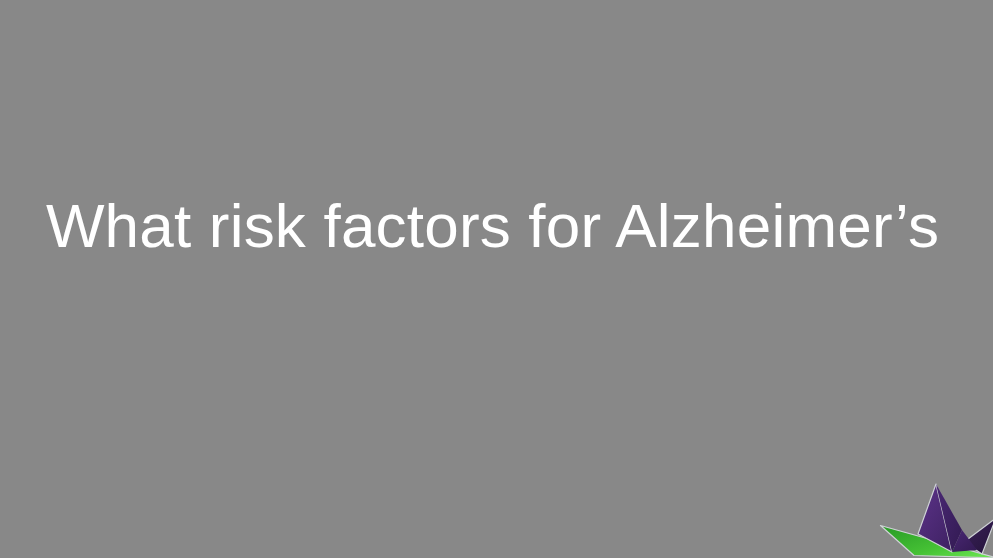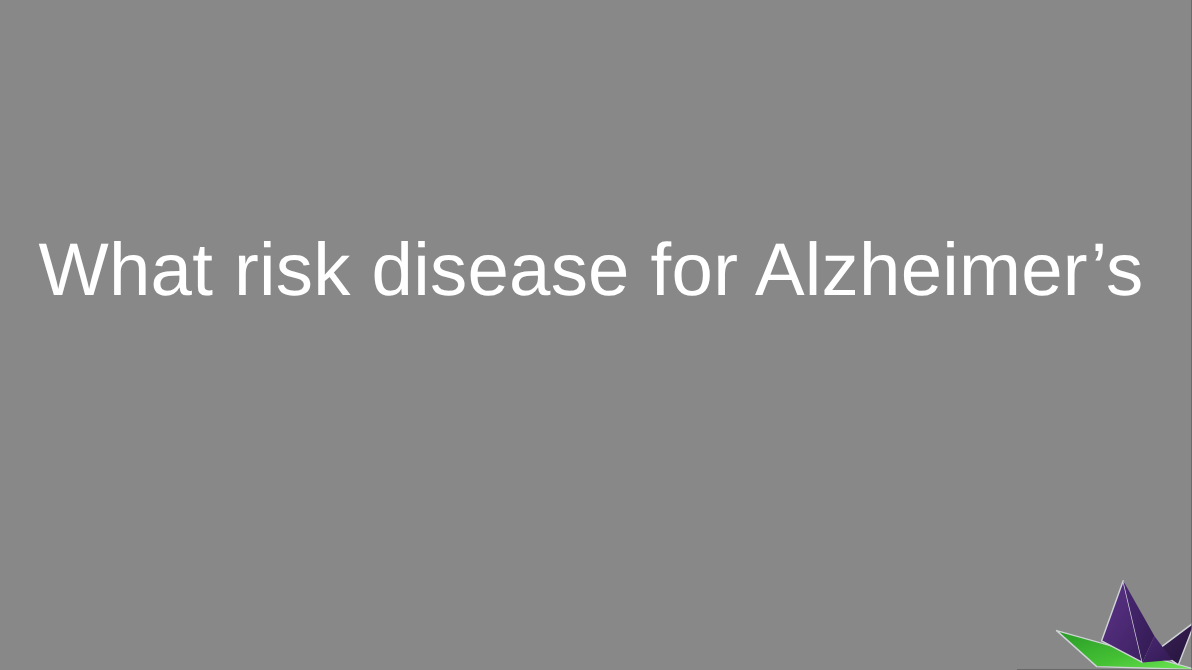--- a/index.html
+++ b/index.html
@@ -57,21 +57,21 @@
     width: 120px;
     height: 82px;
   }
 </style>
 </head>
 <body>
 
 <div class="slide">
 
   <div class="title-block">
-    <span class="title-line line-1">What risk disease for Alzheimer’s</span>
+    <span class="title-line line-1">What risk factors for Alzheimer’s</span>
   </div>
 
   <div class="logo">
     <svg viewBox="0 0 120 82" xmlns="http://www.w3.org/2000/svg">
       <defs>
         <linearGradient id="gGreen" x1="0" y1="0.15" x2="1" y2="0.95">
           <stop offset="0%" stop-color="#2b9e28"></stop>
           <stop offset="55%" stop-color="#46c235"></stop>
           <stop offset="100%" stop-color="#6ee855"></stop>
         </linearGradient>

